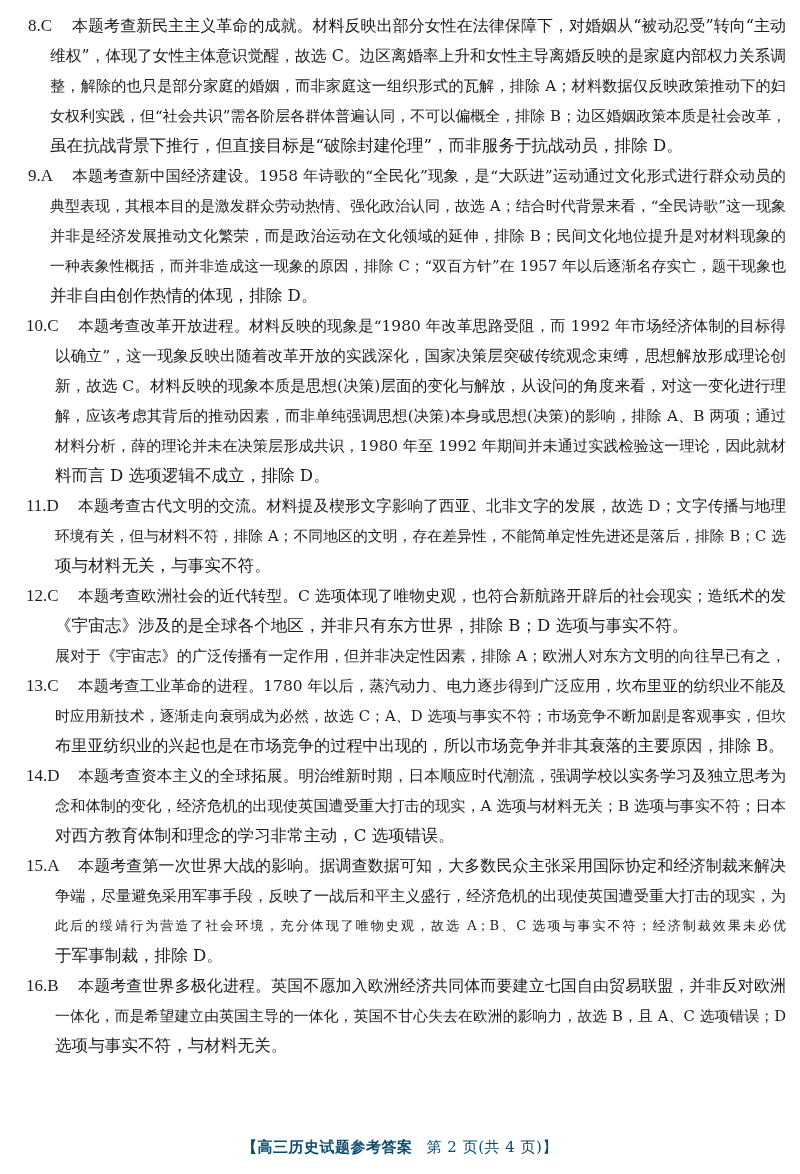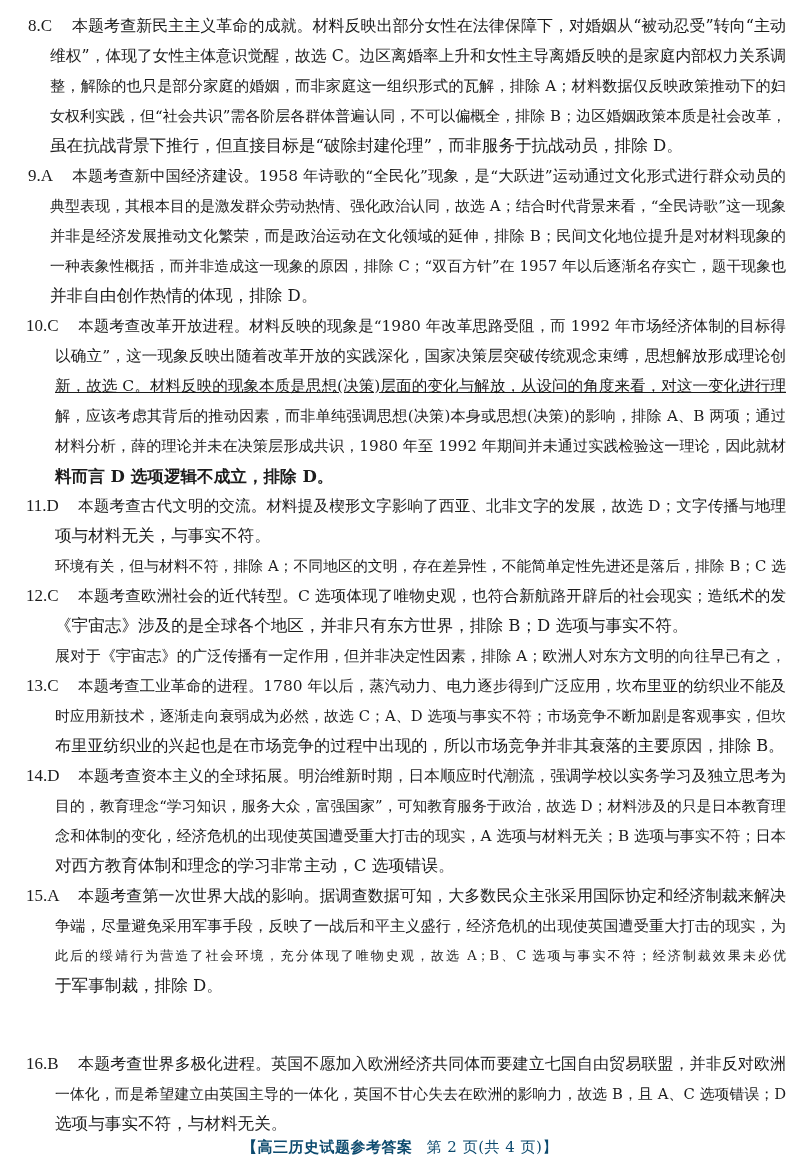--- a/index.html
+++ b/index.html
@@ -47,60 +47,59 @@
       <div class="line first" style="white-space: nowrap; font-size: 15.4px;"><span class="num">9.A</span><span>本题考查新中国经济建设。1958 年诗歌的“全民化”现象，是“大跃进”运动通过文化形式进行群众动员的</span></div>
       <div class="line cont" style="white-space: nowrap; font-size: 15px;">典型表现，其根本目的是激发群众劳动热情、强化政治认同，故选 A；结合时代背景来看，“全民诗歌”这一现象</div>
       <div class="line cont" style="white-space: nowrap; font-size: 15.2px;">并非是经济发展推动文化繁荣，而是政治运动在文化领域的延伸，排除 B；民间文化地位提升是对材料现象的</div>
       <div class="line cont" style="white-space: nowrap; font-size: 14.8px;">一种表象性概括，而并非造成这一现象的原因，排除 C；“双百方针”在 1957 年以后逐渐名存实亡，题干现象也</div>
       <div class="line cont last" style="white-space: nowrap;">并非自由创作热情的体现，排除 D。</div>
     </div>
 
     <div class="item two-digit">
       <div class="line first" style="white-space: nowrap; font-size: 15.4px;"><span class="num">10.C</span><span>本题考查改革开放进程。材料反映的现象是“1980 年改革思路受阻，而 1992 年市场经济体制的目标得</span></div>
       <div class="line cont" style="white-space: nowrap; font-size: 15.6px;">以确立”，这一现象反映出随着改革开放的实践深化，国家决策层突破传统观念束缚，思想解放形成理论创</div>
-      <div class="line cont" style="white-space: nowrap; font-size: 15.6px; text-decoration: underline;">新，故选 C。材料反映的现象本质是思想(决策)层面的变化与解放，从设问的角度来看，对这一变化进行理</div>
+      <div class="line cont" style="white-space: nowrap; font-size: 15.6px;">新，故选 C。材料反映的现象本质是思想(决策)层面的变化与解放，从设问的角度来看，对这一变化进行理</div>
       <div class="line cont" style="white-space: nowrap; font-size: 15.2px;">解，应该考虑其背后的推动因素，而非单纯强调思想(决策)本身或思想(决策)的影响，排除 A、B 两项；通过</div>
       <div class="line cont" style="white-space: nowrap; font-size: 15.2px;">材料分析，薛的理论并未在决策层形成共识，1980 年至 1992 年期间并未通过实践检验这一理论，因此就材</div>
-      <div class="line cont last" style="white-space: nowrap; font-weight: bold;">料而言 D 选项逻辑不成立，排除 D。</div>
+      <div class="line cont last" style="white-space: nowrap;">料而言 D 选项逻辑不成立，排除 D。</div>
     </div>
 
     <div class="item two-digit">
       <div class="line first" style="white-space: nowrap; font-size: 15.6px;"><span class="num">11.D</span><span>本题考查古代文明的交流。材料提及楔形文字影响了西亚、北非文字的发展，故选 D；文字传播与地理</span></div>
+      <div class="line cont" style="white-space: nowrap; font-size: 14.8px;">环境有关，但与材料不符，排除 A；不同地区的文明，存在差异性，不能简单定性先进还是落后，排除 B；C 选</div>
       <div class="line cont last" style="white-space: nowrap;">项与材料无关，与事实不符。</div>
-      <div class="line cont" style="white-space: nowrap; font-size: 14.8px;">环境有关，但与材料不符，排除 A；不同地区的文明，存在差异性，不能简单定性先进还是落后，排除 B；C 选</div>
     </div>
 
     <div class="item two-digit">
       <div class="line first" style="white-space: nowrap; font-size: 15.6px;"><span class="num">12.C</span><span>本题考查欧洲社会的近代转型。C 选项体现了唯物史观，也符合新航路开辟后的社会现实；造纸术的发</span></div>
       <div class="line cont last" style="white-space: nowrap;">《宇宙志》涉及的是全球各个地区，并非只有东方世界，排除 B；D 选项与事实不符。</div>
       <div class="line cont" style="white-space: nowrap; font-size: 15.2px;">展对于《宇宙志》的广泛传播有一定作用，但并非决定性因素，排除 A；欧洲人对东方文明的向往早已有之，</div>
     </div>
 
     <div class="item two-digit">
       <div class="line first" style="white-space: nowrap; font-size: 15.4px;"><span class="num">13.C</span><span>本题考查工业革命的进程。1780 年以后，蒸汽动力、电力逐步得到广泛应用，坎布里亚的纺织业不能及</span></div>
       <div class="line cont" style="white-space: nowrap; font-size: 14.8px;">时应用新技术，逐渐走向衰弱成为必然，故选 C；A、D 选项与事实不符；市场竞争不断加剧是客观事实，但坎</div>
       <div class="line cont last" style="white-space: nowrap; font-size: 16.2px;">布里亚纺织业的兴起也是在市场竞争的过程中出现的，所以市场竞争并非其衰落的主要原因，排除 B。</div>
     </div>
 
     <div class="item two-digit">
       <div class="line first" style="white-space: nowrap; font-size: 15.6px;"><span class="num">14.D</span><span>本题考查资本主义的全球拓展。明治维新时期，日本顺应时代潮流，强调学校以实务学习及独立思考为</span></div>
-      <div class="line cont" style="white-space: nowrap; font-size: 14.8px;">目的，教育理念“学习知识，服务大众，富强国家”，可知教育服务于政治，故选 D；材料涉及的只是日本教育理</div>
       <div class="line cont" style="white-space: nowrap; font-size: 15.2px;">念和体制的变化，经济危机的出现使英国遭受重大打击的现实，A 选项与材料无关；B 选项与事实不符；日本</div>
       <div class="line cont last" style="white-space: nowrap;">对西方教育体制和理念的学习非常主动，C 选项错误。</div>
     </div>
 
     <div class="item two-digit">
       <div class="line first" style="white-space: nowrap; font-size: 16px;"><span class="num">15.A</span><span>本题考查第一次世界大战的影响。据调查数据可知，大多数民众主张采用国际协定和经济制裁来解决</span></div>
       <div class="line cont" style="white-space: nowrap; font-size: 15.2px;">争端，尽量避免采用军事手段，反映了一战后和平主义盛行，经济危机的出现使英国遭受重大打击的现实，为</div>
       <div class="line cont" style="white-space: nowrap; font-size: 13px;">此后的绥靖行为营造了社会环境，充分体现了唯物史观，故选 A；B、C 选项与事实不符；经济制裁效果未必优</div>
       <div class="line cont last" style="white-space: nowrap;">于军事制裁，排除 D。</div>
     </div>
 
     <div class="item two-digit">
-      <div class="line first" style="white-space: nowrap; font-size: 16px; margin-top: 48px;"><span class="num">16.B</span><span>本题考查世界多极化进程。英国不愿加入欧洲经济共同体而要建立七国自由贸易联盟，并非反对欧洲</span></div>
+      <div class="line first" style="white-space: nowrap; font-size: 16px;"><span class="num">16.B</span><span>本题考查世界多极化进程。英国不愿加入欧洲经济共同体而要建立七国自由贸易联盟，并非反对欧洲</span></div>
       <div class="line cont" style="white-space: nowrap; font-size: 14.8px;">一体化，而是希望建立由英国主导的一体化，英国不甘心失去在欧洲的影响力，故选 B，且 A、C 选项错误；D</div>
       <div class="line cont last" style="white-space: nowrap;">选项与事实不符，与材料无关。</div>
     </div>
 
   </div>
 
   <div class="footer">
     <span>【高三历史试题参考答案</span><span class="pg">第 2 页(共 4 页)】</span>
   </div>
 </div>

